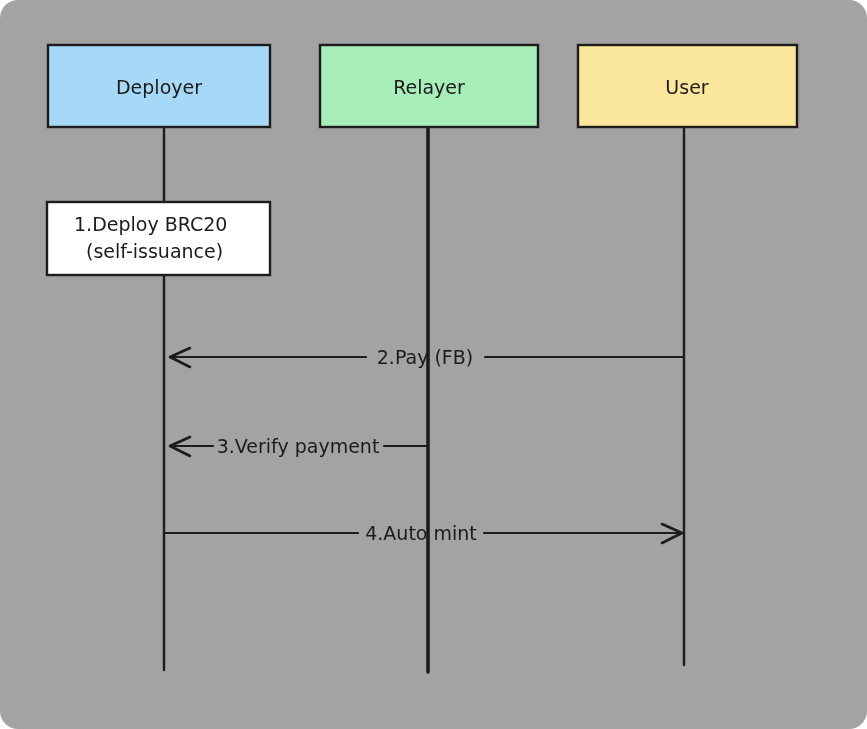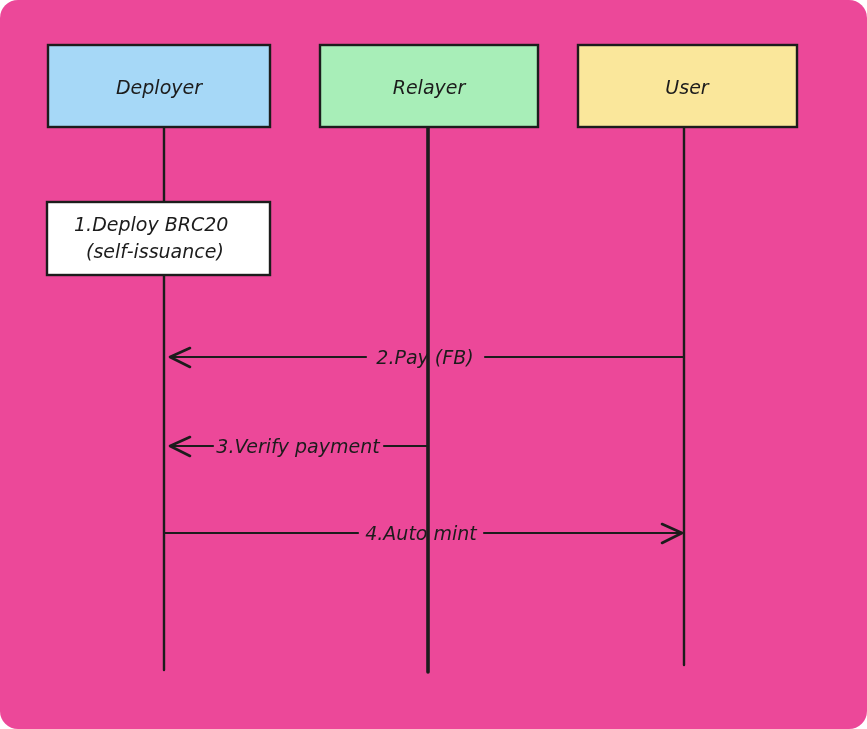--- a/index.html
+++ b/index.html
@@ -11,24 +11,23 @@
   body {
     width: 867px;
     height: 729px;
     overflow: hidden;
     font-family: "DejaVu Sans", sans-serif;
   }
   #canvas-wrap {
     position: relative;
     width: 867px;
     height: 729px;
-    background: #ec4899;
+    background: #a3a3a3;
     border-radius: 18px;
     overflow: hidden;
-    font-style: italic;
   }
   #diagram-svg {
     display: block;
     width: 867px;
     height: 729px;
   }
   .actor-label,
   .note-text,
   .msg-label {
     font-family: "DejaVu Sans", sans-serif;

